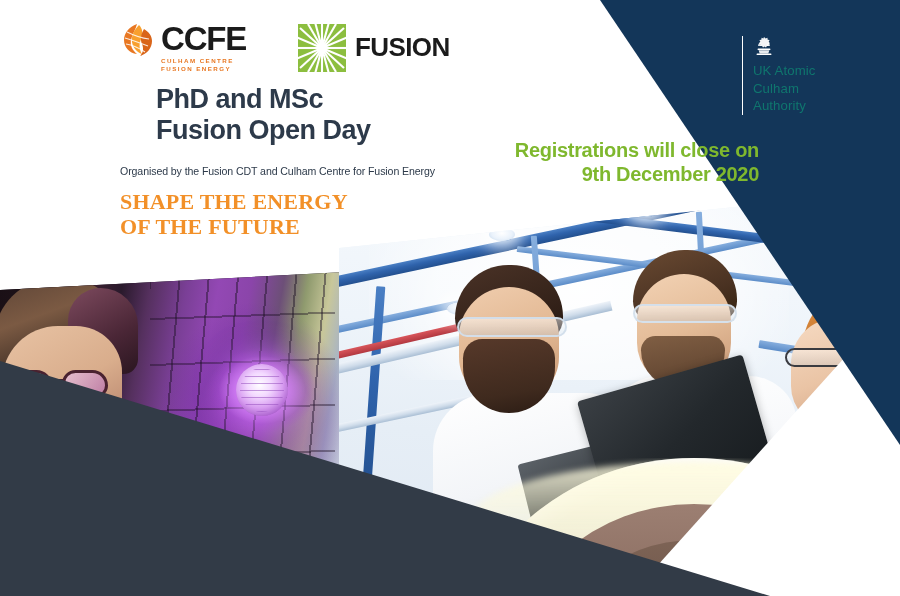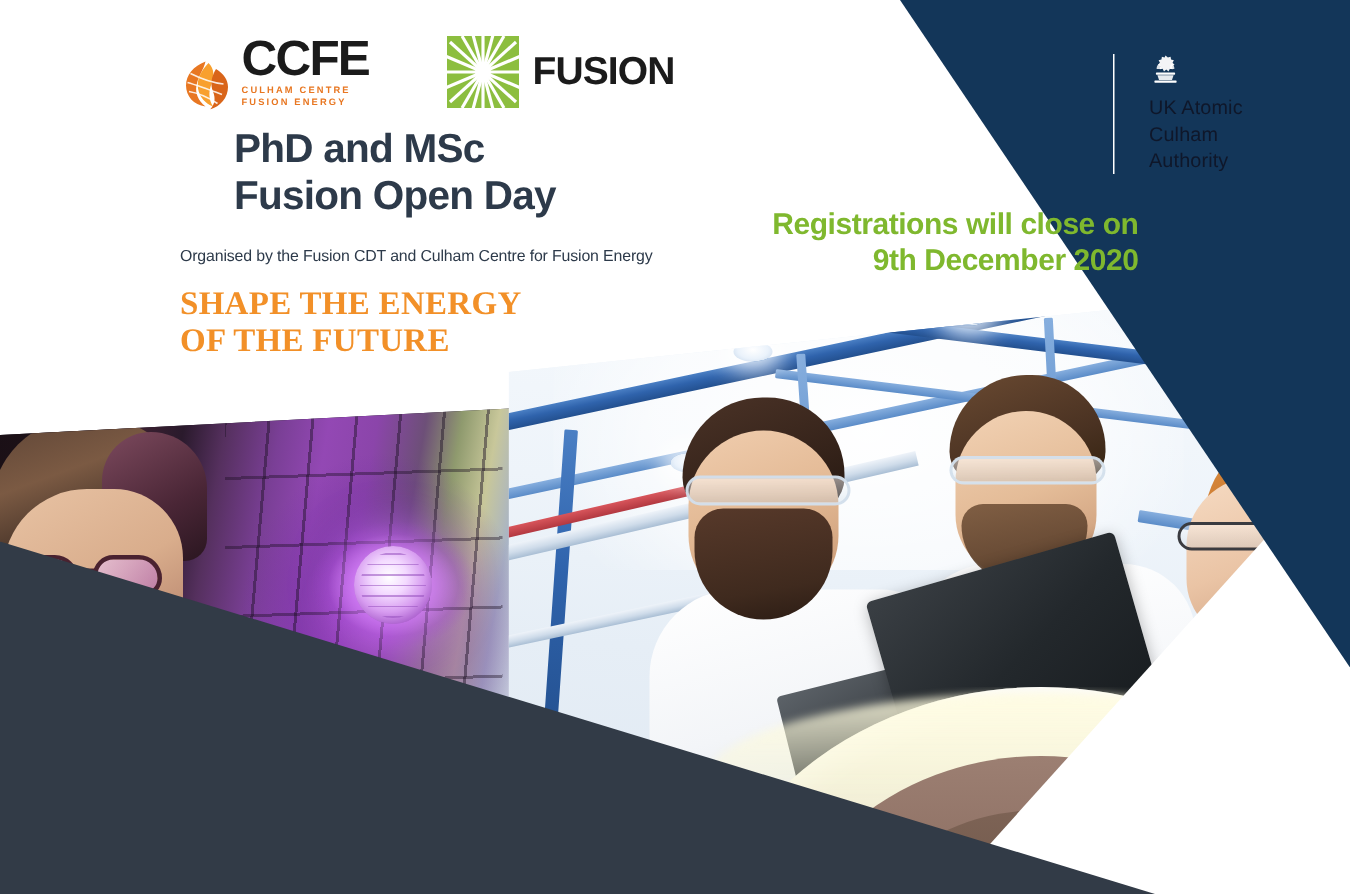--- a/index.html
+++ b/index.html
@@ -327,21 +327,21 @@
     position: absolute; left: 0; bottom: 0;
     width: 770px; height: 280px;
     background: #323b47;
     -webkit-clip-path: polygon(0 45px, 100% 100%, 0 100%);
     clip-path: polygon(0 45px, 100% 100%, 0 100%);
   }
 
   
   .logos { position: absolute; left: 120px; top: 22px; display: flex; align-items: center; gap: 52px; }
 
-  .ccfe-logo { display: flex; align-items: flex-end; gap: 7px; }
+  .ccfe-logo { display: flex; align-items: flex-start; gap: 7px; }
   .ccfe-mark { position: relative; width: 34px; height: 34px; }
   .ccfe-word { display: flex; flex-direction: column; justify-content: center; }
   .ccfe-big {
     font-size: 33px; font-weight: bold; letter-spacing: -1.2px;
     color: #1b1b1b; line-height: 1; font-family: "Liberation Sans", sans-serif;
   }
   .ccfe-sub {
     font-size: 6.2px; font-weight: bold; letter-spacing: 1.45px;
     color: #E87722; line-height: 1.32; margin-top: 2px; white-space: nowrap;
   }
@@ -376,23 +376,23 @@
   }
   .reg-note {
     position: absolute; right: 141px; top: 138px;
     text-align: right;
     font-size: 20px; font-weight: bold; color: #7FB82E;
     line-height: 1.2; letter-spacing: -0.3px;
   }
 
   .ukaea {
     position: absolute; left: 742px; top: 36px;
-    padding-left: 23px;
+    padding-left: 10px;
     border-left: 1.6px solid #ffffff;
-    color: #0f172a;
+    color: #0f766e;
   }
   .ukaea-crest { width: 22px; height: 22px; margin-bottom: 7px; }
   .ukaea-text { font-size: 13.2px; line-height: 1.33; letter-spacing: .1px; }
 </style>
 </head>
 <body>
 
 <div id="poster">
 
   <div class="photo-layer">

